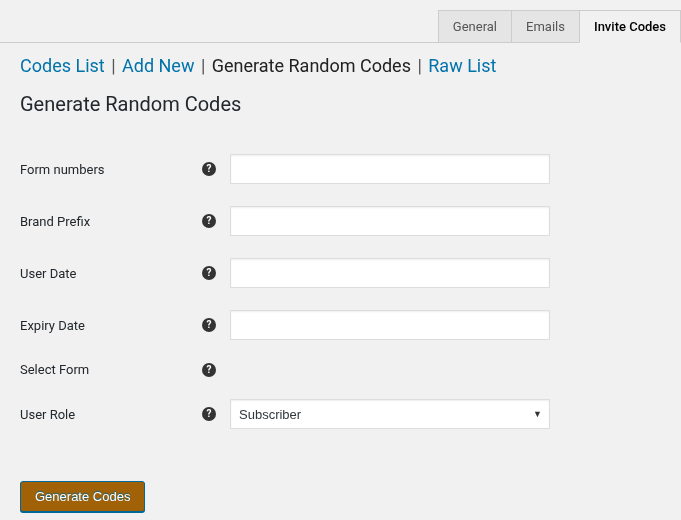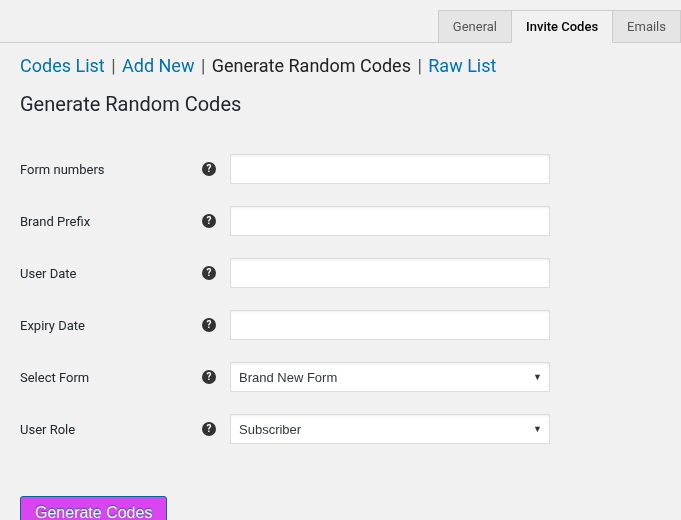--- a/index.html
+++ b/index.html
@@ -126,40 +126,40 @@
     top: 50%;
     transform: translateY(-50%);
     font-size: 9px;
     color: #333;
     pointer-events: none;
   }
   .submit-row {
     padding: 20px 20px;
   }
   .button-primary {
-    background: #d946ef;
+    background: #a16207;
     border: 1px solid #006799;
     color: #fff;
     padding: 7px 14px;
-    font-size: 16px;
+    font-size: 13px;
     border-radius: 3px;
     cursor: pointer;
     box-shadow: 0 1px 0 #006799;
     text-shadow: 0 -1px 1px #006799;
   }
 </style>
 </head>
 <body>
 
 <div class="wrap">
 
   <div class="tabs">
     <div class="tab">General</div>
+    <div class="tab">Emails</div>
     <div class="tab active">Invite Codes</div>
-    <div class="tab">Emails</div>
   </div>
 
   <div class="subnav">
     <a>Codes List</a>
     <span class="sep"> | </span>
     <a>Add New</a>
     <span class="sep"> | </span>
     <span class="current">Generate Random Codes</span>
     <span class="sep"> | </span>
     <a>Raw List</a>
@@ -207,27 +207,20 @@
       <div class="field-col">
         <input type="text" value="" style="">
       </div>
     </div>
 
     <div class="row">
       <div class="label-col">
         <label>Select Form</label>
         <span class="help-icon">?</span>
       </div>
-      <div class="field-col">
-        <div class="select-wrap">
-          <select>
-            <option>Brand New Form</option>
-          </select>
-        </div>
-      </div>
     </div>
 
     <div class="row">
       <div class="label-col">
         <label>User Role</label>
         <span class="help-icon">?</span>
       </div>
       <div class="field-col">
         <div class="select-wrap">
           <select>

